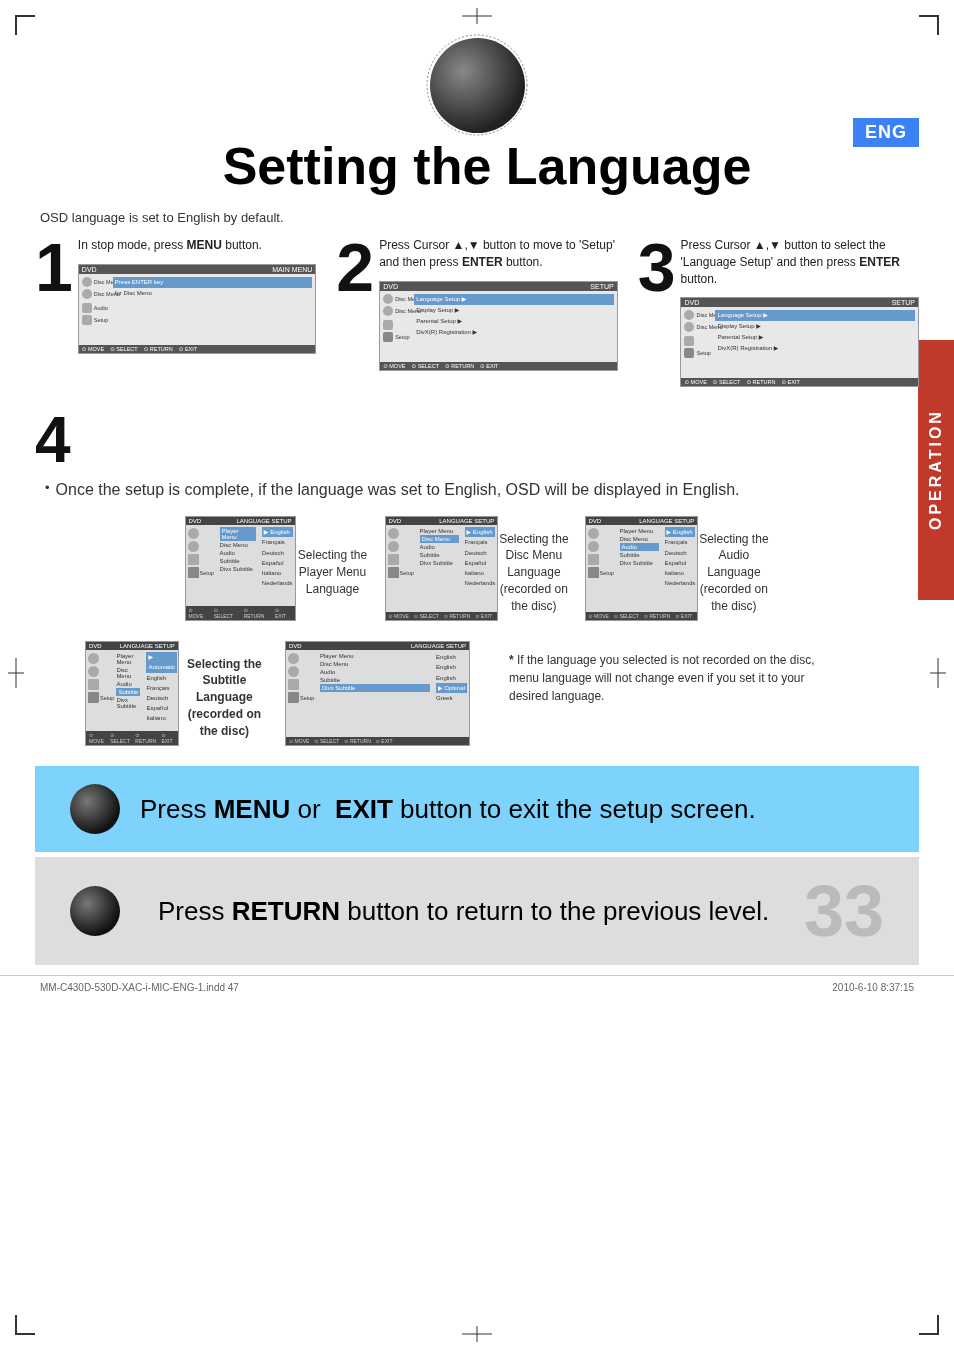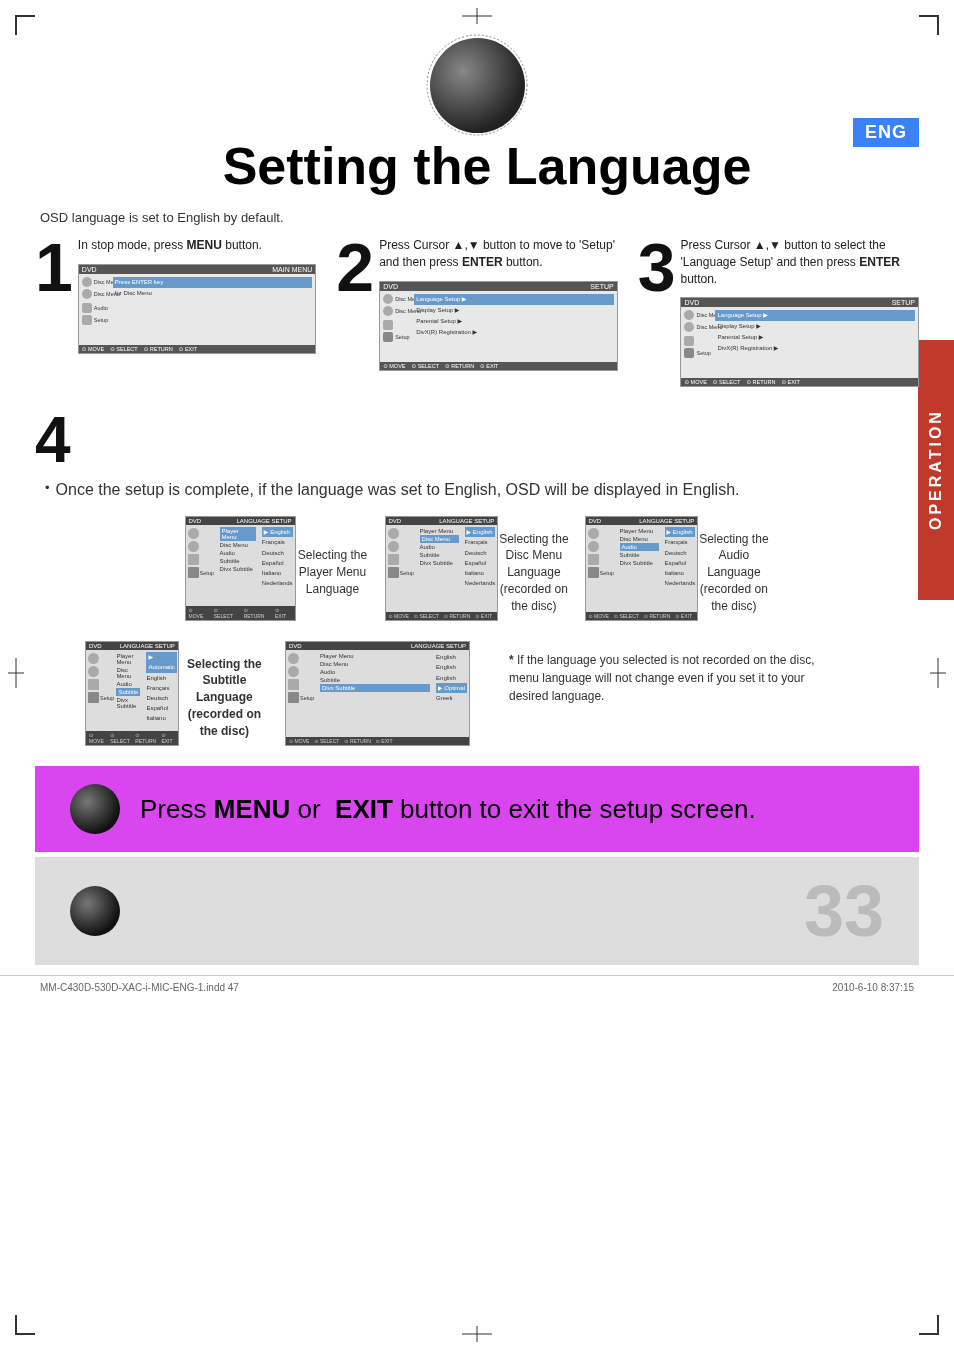--- a/index.html
+++ b/index.html
@@ -380,21 +380,21 @@
       padding-top: 10px;
       margin-left: 24px;
     }
 
     .note-box .asterisk {
       font-weight: bold;
     }
 
     
     .bottom-section {
-      background: #d946ef;
+      background: #7dd3fc;
       margin: 5px 0;
       padding: 18px 35px;
       display: flex;
       align-items: center;
     }
 
     .bottom-circle {
       width: 50px;
       height: 50px;
       border-radius: 50%;
@@ -965,20 +965,23 @@
   <div class="bottom-section">
     <div class="bottom-circle"></div>
     <div class="bottom-text">
       Press <strong>MENU</strong> or &nbsp;<strong>EXIT</strong> button to exit the setup screen.
     </div>
   </div>
 
   <div class="bottom-section-return">
     <div style="display:flex; align-items:center; gap:18px;">
       <div class="bottom-circle"></div>
+      <div class="bottom-text">
+        Press <strong>RETURN</strong> button to return to the previous level.
+      </div>
     </div>
     <div class="page-number">33</div>
   </div>
 
 </div>
 
 <div class="doc-footer">
   <span>MM-C430D-530D-XAC-i-MIC-ENG-1.indd   47</span>
   <span>2010-6-10   8:37:15</span>
 </div>

